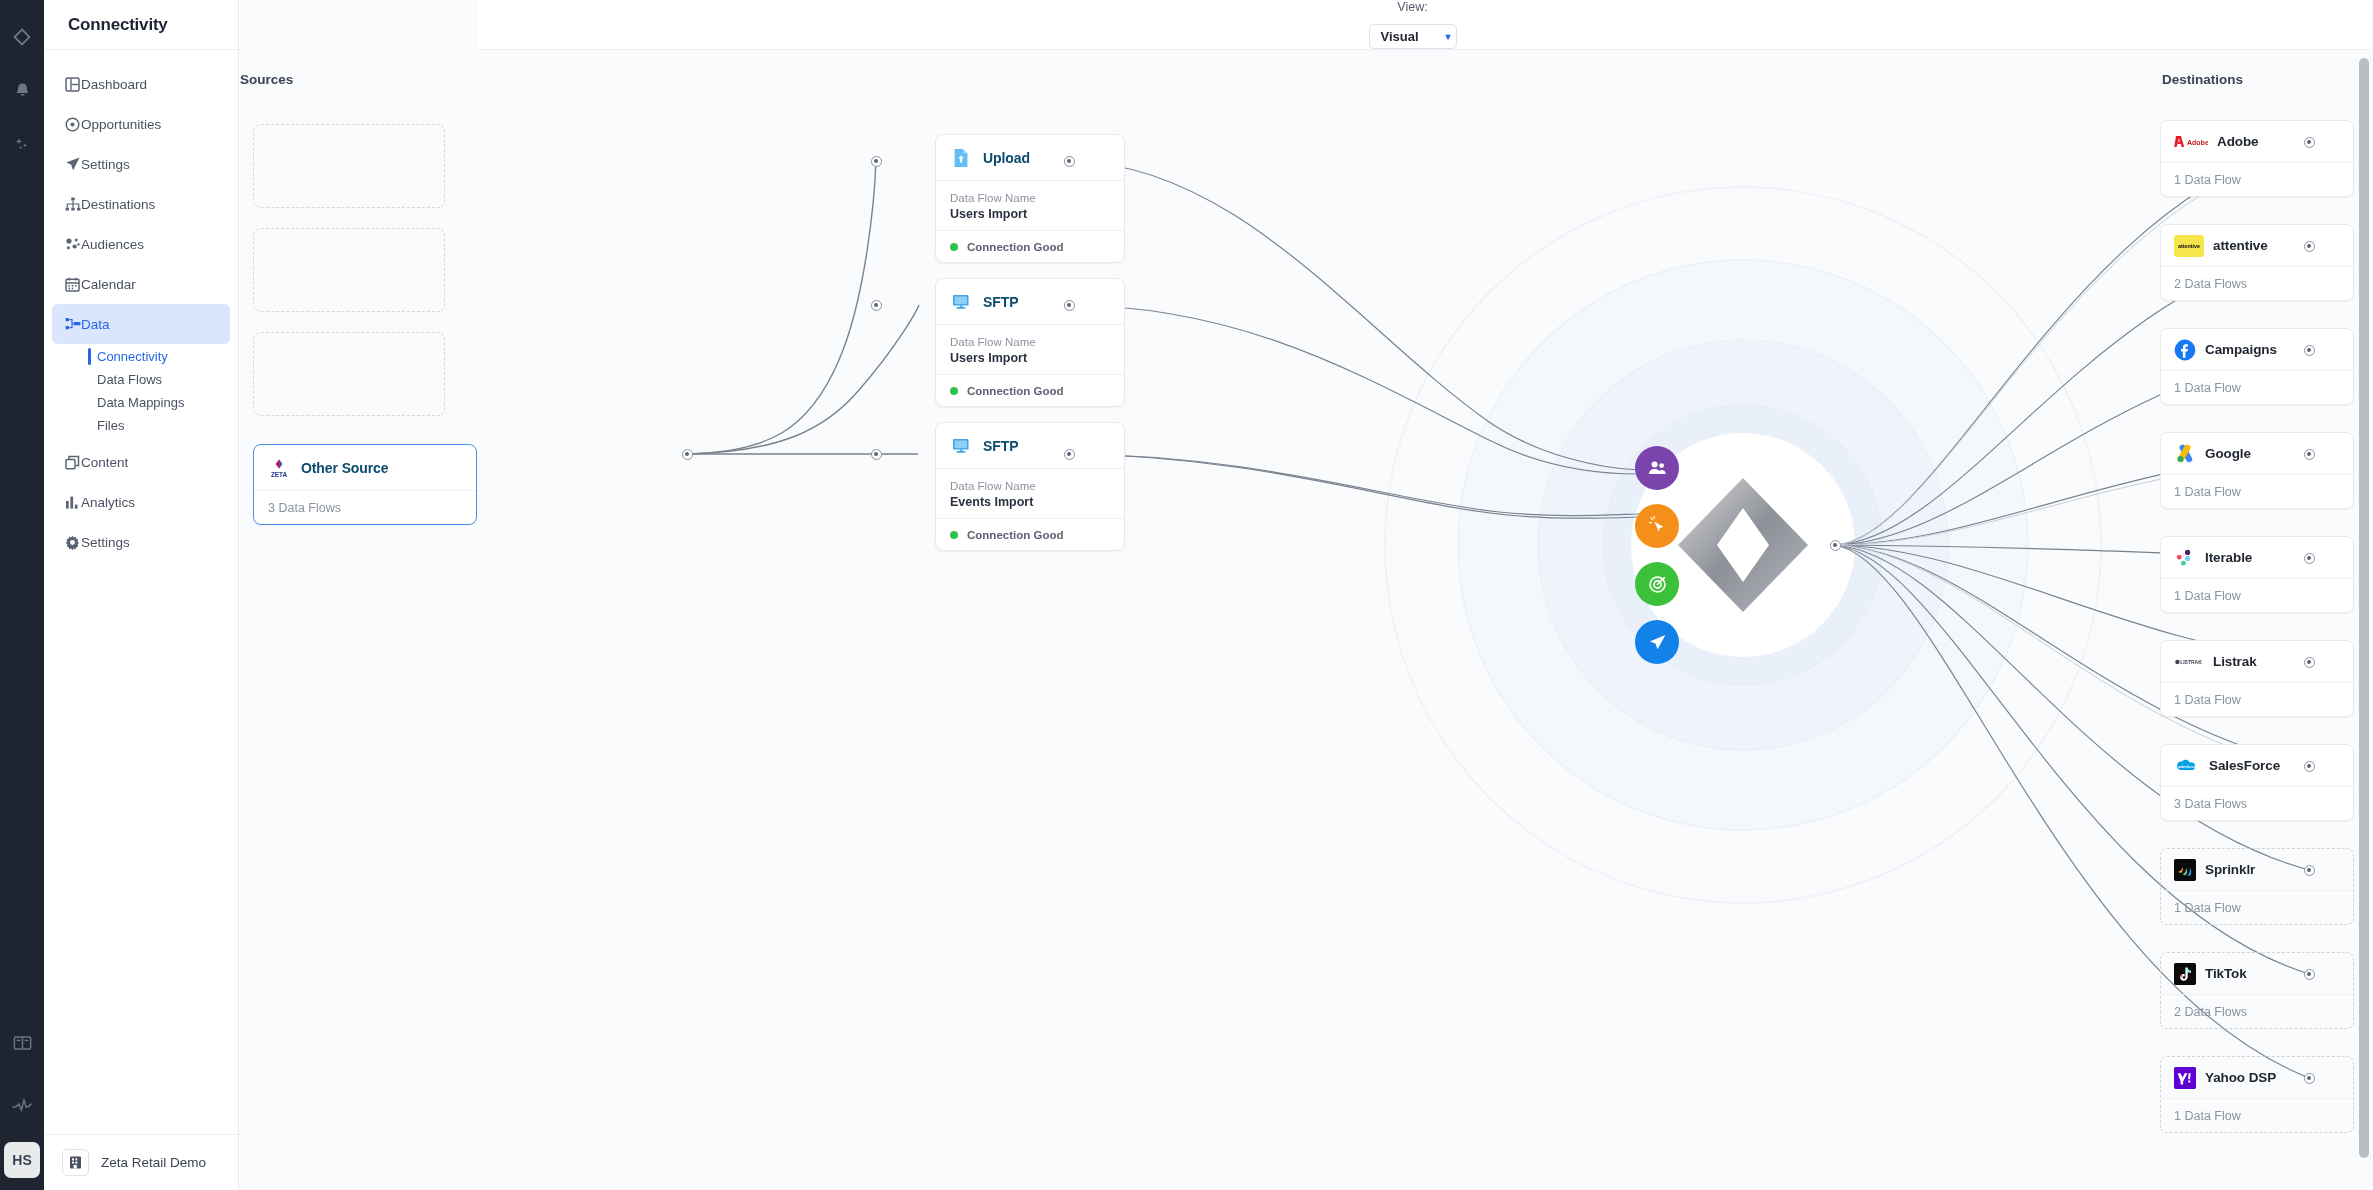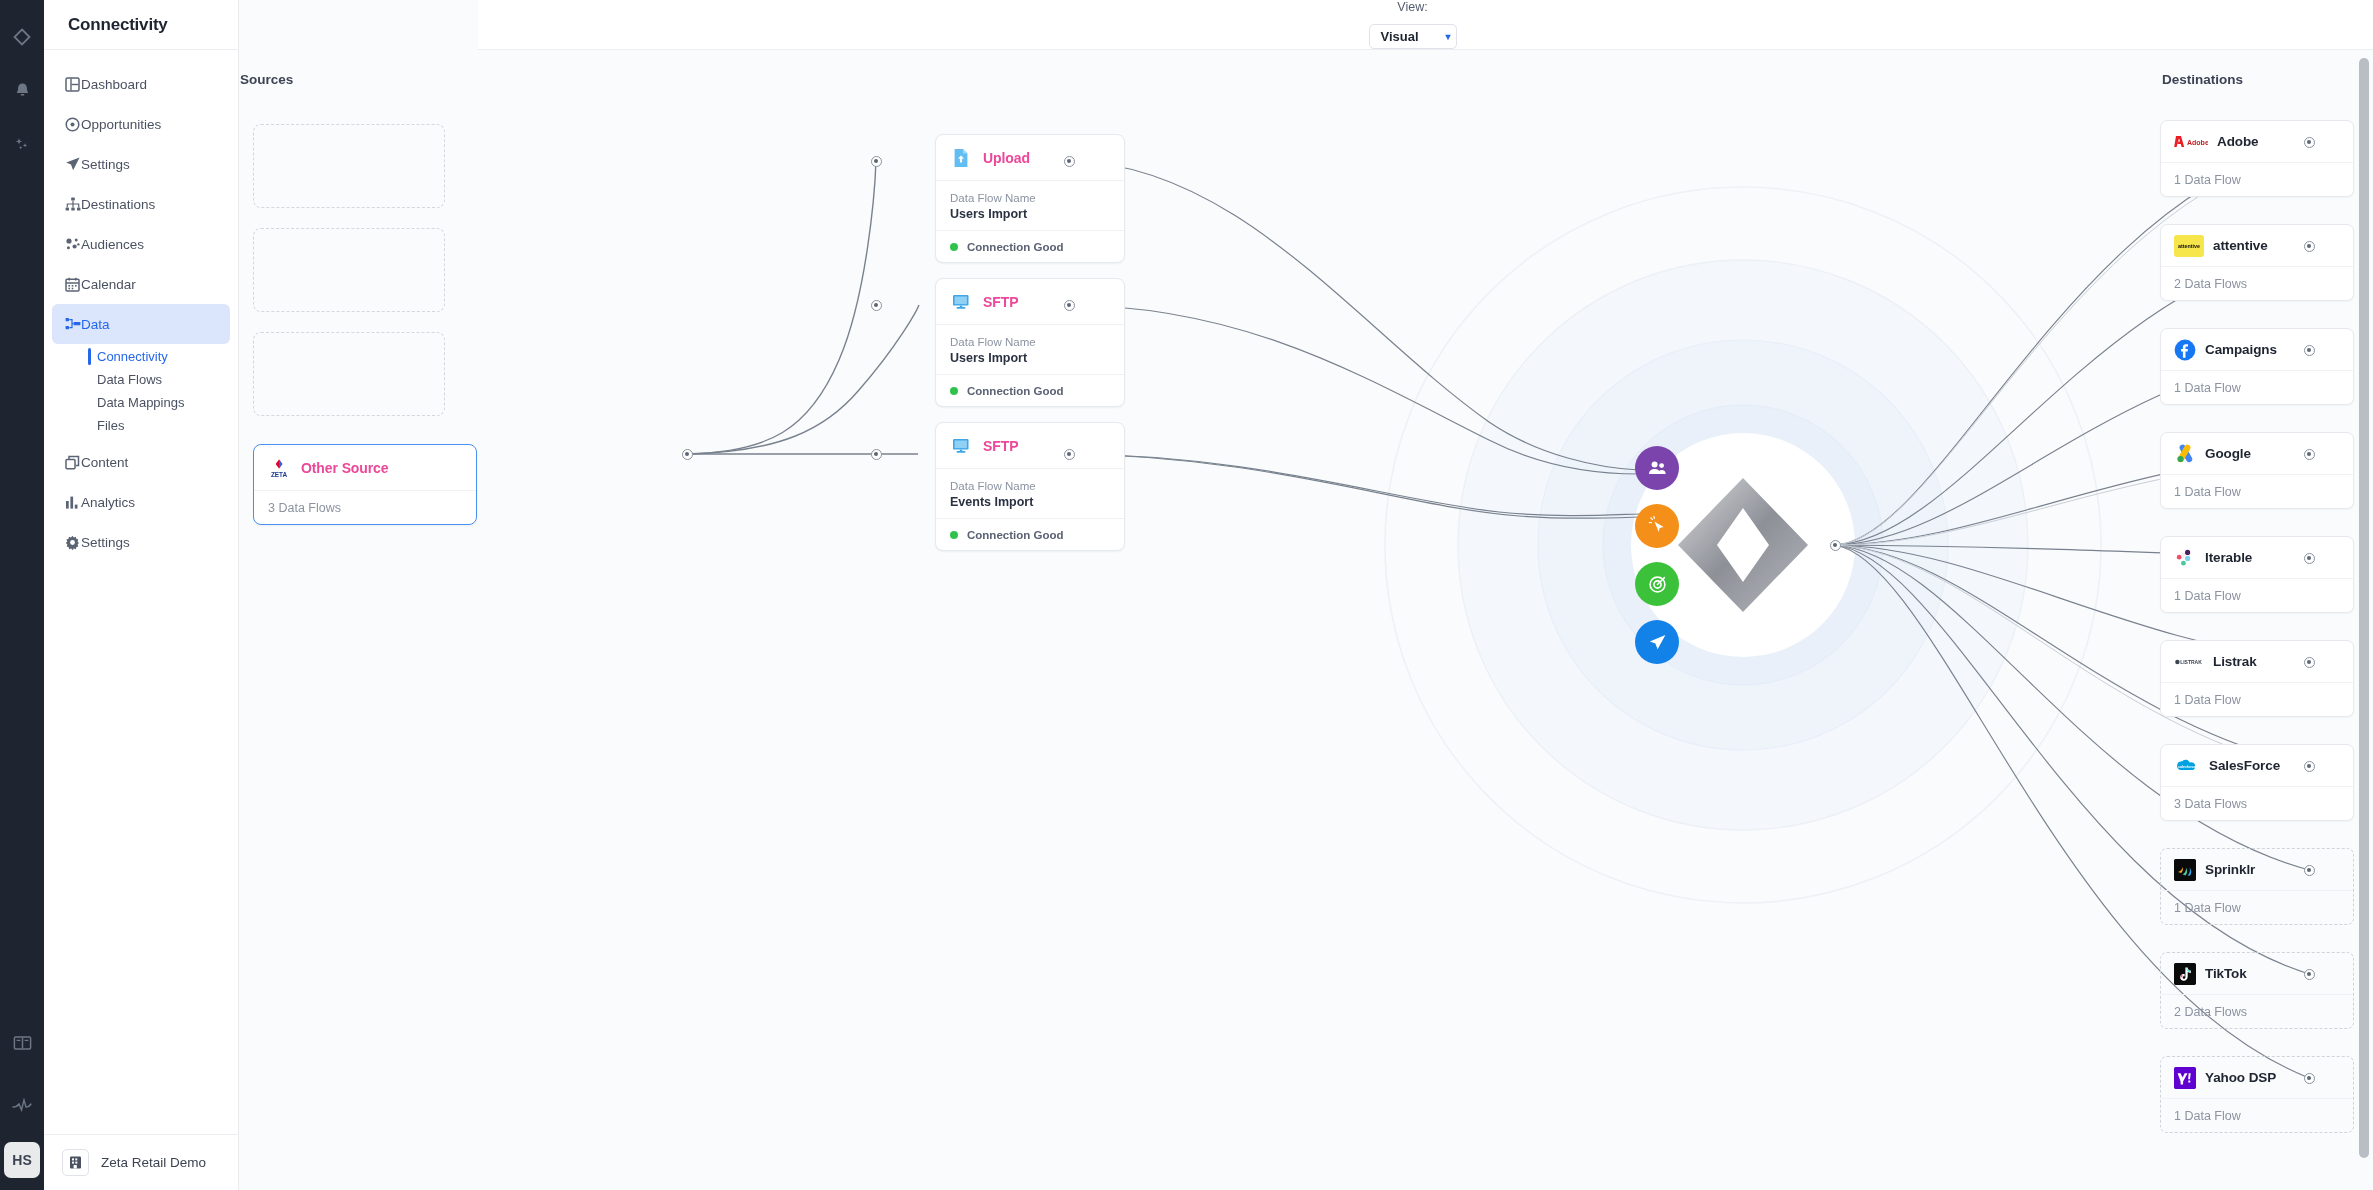--- a/index.html
+++ b/index.html
@@ -88,21 +88,21 @@
   .card {
     position: absolute; background: #fff; border: 1px solid #e6e9ed; border-radius: 8px;
     box-shadow: 0 1px 2px rgba(16,24,40,.05); z-index: 5; cursor: pointer;
   }
   .card.selected { border: 1.6px solid #4a90f0; }
   .card-head {
     display: flex; align-items: center; gap: 11px; padding: 0 14px; height: 46px;
     border-bottom: 1px solid #f0f1f4;
   }
   .card.ghost { border: 1.3px dashed #d3d7de; background: transparent; box-shadow: none; }
-  .card-title { font-size: 14px; font-weight: 700; color: #ec4899; letter-spacing: -0.1px; }
+  .card-title { font-size: 14px; font-weight: 700; color: #0c4a6e; letter-spacing: -0.1px; }
   .card-body { padding: 11px 14px 9px; }
   .fl-label { font-size: 11.5px; color: #8b93a1; margin-bottom: 3px; }
   .fl-value { font-size: 12.5px; font-weight: 700; color: #2a3242; }
   .card-foot {
     border-top: 1px solid #f0f1f4; height: 32px; display: flex; align-items: center;
     gap: 9px; padding: 0 14px;
   }
   .dot { width: 8px; height: 8px; border-radius: 50%; background: #2fc24d; }
   .foot-txt { font-size: 11.5px; color: #5a6272; font-weight: 600; }
   .card-sub { padding: 0 14px; height: 33px; display:flex; align-items:center; font-size: 12.5px; color: #8b93a1; }

